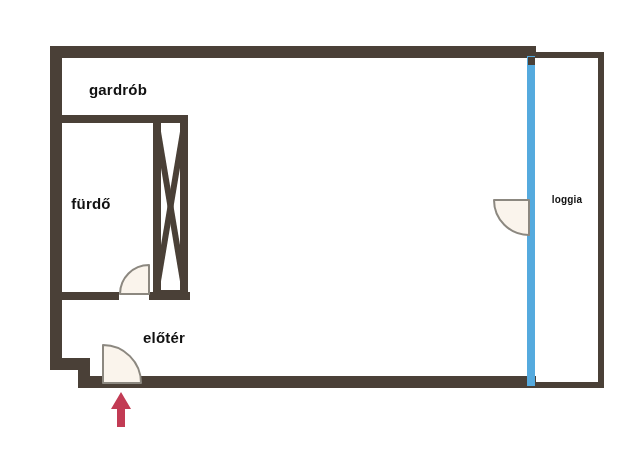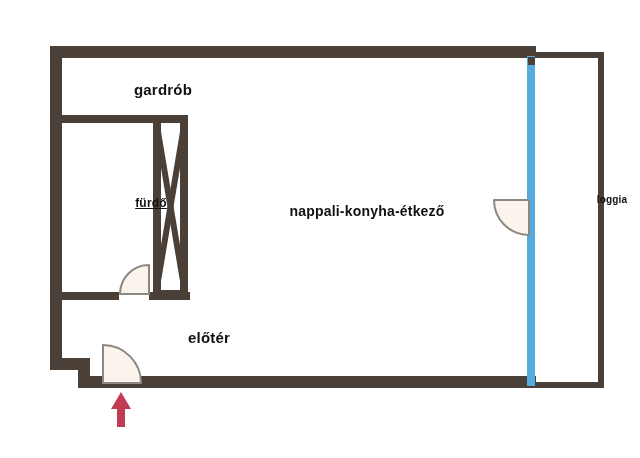--- a/index.html
+++ b/index.html
@@ -11,24 +11,23 @@
     font-family:"Liberation Sans", sans-serif;
   }
   .plan-svg{position:absolute;left:0;top:0;}
   .room-label{
     position:absolute;
     transform:translate(-50%,-50%);
     font-weight:bold;
     color:#111111;
     white-space:nowrap;
     letter-spacing:0.2px;
-    margin-left:45px;
   }
   .lbl-gardrob{left:118px;top:89px;font-size:15px;}
-  .lbl-furdo{left:106px;top:203px;font-size:12px;text-decoration:underline;}
+  .lbl-furdo{left:91px;top:203px;font-size:15px;}
   .lbl-nappali{left:322px;top:211px;font-size:14px;}
   .lbl-loggia{left:567px;top:199px;font-size:10px;}
   .lbl-eloter{left:164px;top:337px;font-size:15px;}
 </style>
 </head>
 <body>
 
 <div class="plan-canvas">
 
   <svg class="plan-svg" width="640" height="458" viewBox="0 0 640 458">
@@ -68,17 +67,16 @@
       <path d="M 149 294 L 149 265 A 29 29 0 0 0 120 294 Z"></path>
       <path d="M 103 383 L 103 345 A 38 38 0 0 1 141 383 Z"></path>
       <path d="M 529 200 L 494 200 A 35 35 0 0 0 529 235 Z"></path>
     </g>
 
     <polygon points="121,392 111,409 117,409 117,427 125,427 125,409 131,409" fill="#c23b54"></polygon>
   </svg>
 
   <div class="room-label lbl-gardrob">gardrób</div>
   <div class="room-label lbl-furdo">fürdő</div>
-  <div class="room-label lbl-nappali">nappali-konyha-étkező</div>
   <div class="room-label lbl-loggia">loggia</div>
   <div class="room-label lbl-eloter">előtér</div>
 
 </div>
 
 </body></html>

